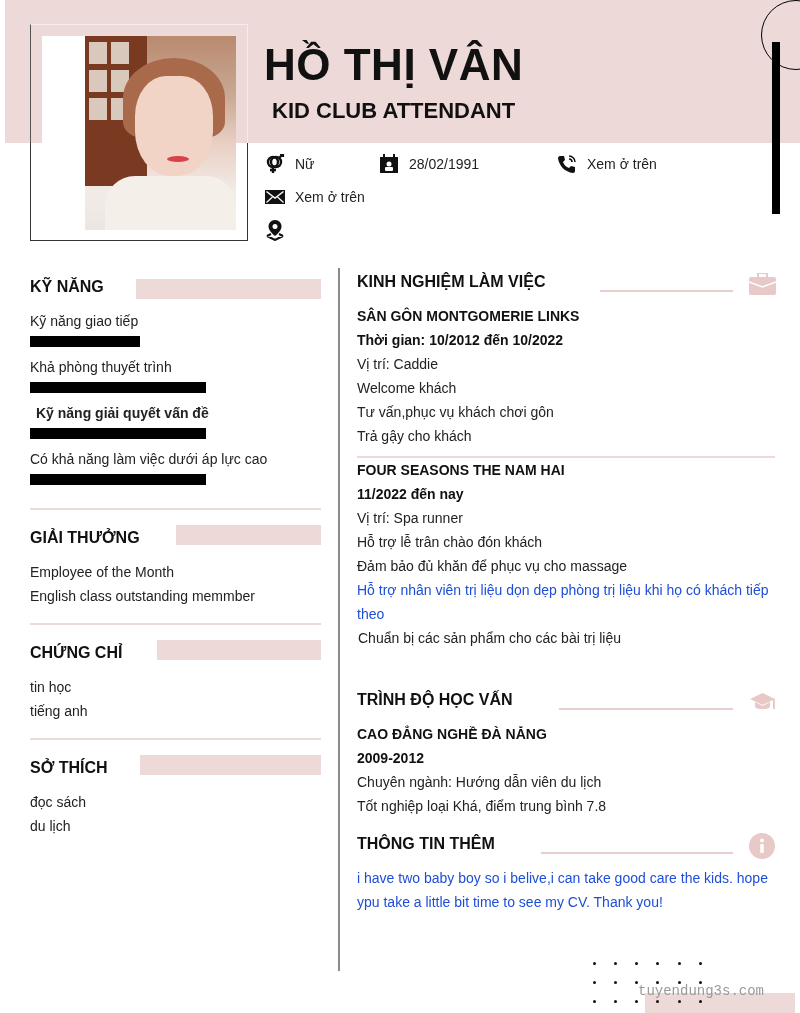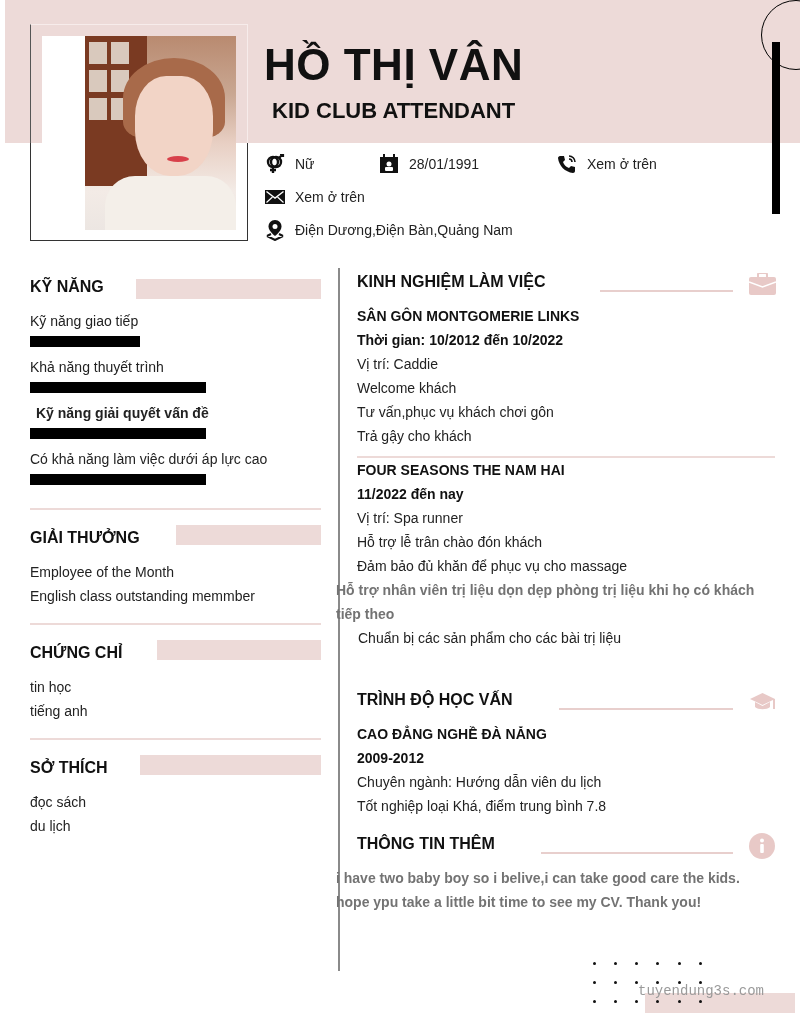--- a/index.html
+++ b/index.html
@@ -33,21 +33,21 @@
   .pink-bar { position: absolute; height: 20px; background: #eddad8; }
   .pink-line { position: absolute; height: 2px; background: #eddad8; }
   .thin-line { position: absolute; height: 1.5px; background: #e8cfcd; }
 
   .txt { position: absolute; font-size: 14px; color: #222; white-space: nowrap; }
   .bold { font-weight: 700; color: #111; }
   .skillbar { position: absolute; height: 11px; background: #000; }
 
   .sec-ic { position: absolute; }
 
-  .para { position: absolute; left: 336px; font-size: 14px; line-height: 24px; color: #737373; width: 420px; font-weight: bold; }
+  .para { position: absolute; left: 357px; font-size: 14px; line-height: 24px; color: #1d4ed8; width: 420px; }
 
   .dots { position: absolute; left: 590px; top: 960px; width: 120px; height: 48px; }
   .dots span { position: absolute; width: 3px; height: 3px; border-radius: 50%; background: #111; }
   .corner-pink { position: absolute; left: 645px; top: 993px; width: 150px; height: 20px; background: #eddad8; }
   .watermark { position: absolute; left: 638px; top: 983px; font-family: "Liberation Mono", "DejaVu Sans Mono", monospace; font-size: 14px; color: #9a9a9a; }
 </style>
 </head>
 <body>
 
 <div class="header-band"></div>
@@ -89,21 +89,21 @@
 <div class="info" style="left:379px; top:154px;">
   <span class="ic">
     <svg width="20" height="20" viewBox="0 0 20 20">
         <rect x="1" y="3" width="18" height="16" fill="#111"></rect>
         <rect x="4" y="0" width="2" height="4" fill="#111"></rect>
         <rect x="14" y="0" width="2" height="4" fill="#111"></rect>
         <circle cx="10" cy="10" r="2.5" fill="#fff"></circle>
         <rect x="6" y="13" width="8" height="4" rx="1" fill="#fff"></rect>
       </svg>
   </span>
-  <span>28/01/1991</span>
+  <span>28/02/1991</span>
 </div>
 <div class="info" style="left:557px; top:154px;">
   <span class="ic">
     <svg width="20" height="20" viewBox="0 0 20 20">
         <path d="M3 2 L7 2 L8 6 L6 8 C7 11 9 13 12 14 L14 12 L18 13 L18 17 C18 18 17 19 16 19 C8 18 2 12 1 4 C1 3 2 2 3 2 Z" fill="#111"></path>
         <path d="M12 2 A6 6 0 0 1 18 8" stroke="#111" stroke-width="1.6" fill="none"></path>
         <path d="M12 5 A3 3 0 0 1 15 8" stroke="#111" stroke-width="1.6" fill="none"></path>
       </svg>
   </span>
   <span>Xem ở trên</span>
@@ -119,31 +119,30 @@
   <span>Xem ở trên</span>
 </div>
 <div class="info" style="left:265px; top:220px;">
   <span class="ic">
     <svg width="20" height="22" viewBox="0 0 20 22">
         <path d="M10 1 C6 1 3.5 4 3.5 7.5 C3.5 12 10 17 10 17 C10 17 16.5 12 16.5 7.5 C16.5 4 14 1 10 1 Z" fill="#111"></path>
         <circle cx="10" cy="7.5" r="2.5" fill="#fff"></circle>
         <path d="M2 17 L6 15 M18 17 L14 15 M2 17 L10 21 L18 17" stroke="#111" stroke-width="2" fill="none"></path>
       </svg>
   </span>
-  <span>Điện Dương,Điện Bàn,Quảng Nam</span>
 </div>
 
 <div class="divider-v"></div>
 
 <div class="sec-title" style="left:30px; top:278px;">KỸ NĂNG</div>
 <div class="pink-bar" style="left:136px; top:279px; width:185px;"></div>
 
 <div class="txt" style="left:30px; top:313px;">Kỹ năng giao tiếp</div>
 <div class="skillbar" style="left:30px; top:336px; width:110px;"></div>
-<div class="txt" style="left:30px; top:359px;">Khả năng thuyết trình</div>
+<div class="txt" style="left:30px; top:359px;">Khả phòng thuyết trình</div>
 <div class="skillbar" style="left:30px; top:382px; width:176px;"></div>
 <div class="txt" style="left:36px; top:405px;font-weight:bold;">Kỹ năng giải quyết vấn đề</div>
 <div class="skillbar" style="left:30px; top:428px; width:176px;"></div>
 <div class="txt" style="left:30px; top:451px;">Có khả năng làm việc dưới áp lực cao</div>
 <div class="skillbar" style="left:30px; top:474px; width:176px;"></div>
 
 <div class="pink-line" style="left:30px; top:508px; width:291px;"></div>
 
 <div class="sec-title" style="left:30px; top:529px;">GIẢI THƯỞNG</div>
 <div class="pink-bar" style="left:176px; top:525px; width:145px;"></div>

